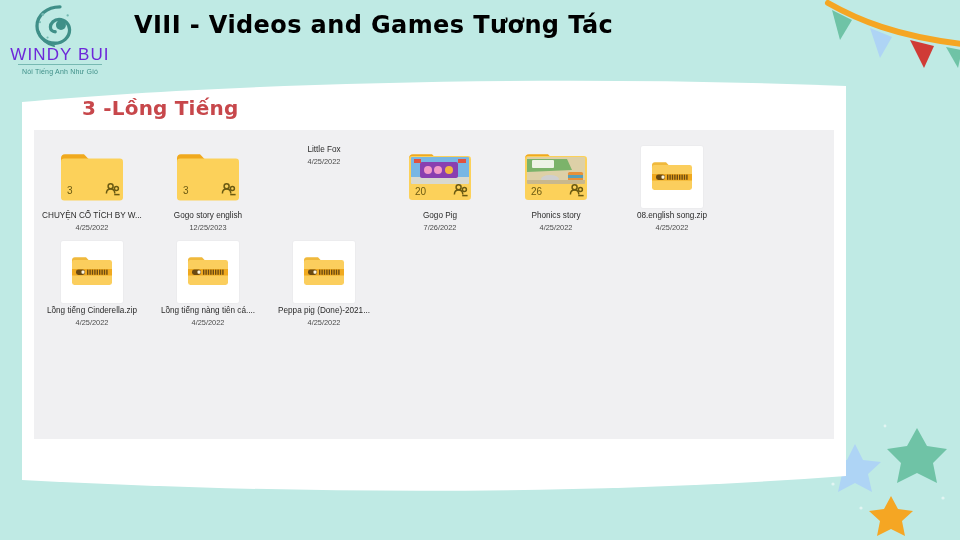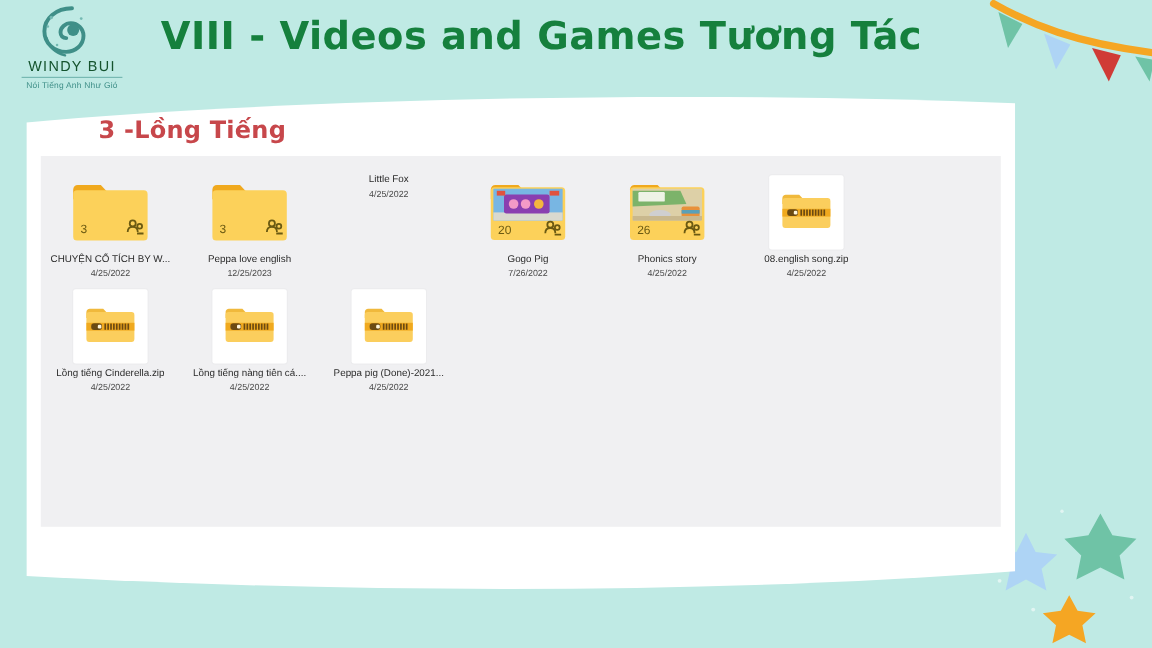--- a/index.html
+++ b/index.html
@@ -33,23 +33,23 @@
     height: 80px;
     text-align: center;
   }
   #logo-mark {
     width: 58px;
     height: 46px;
     margin: 1px auto 0;
     display: block;
   }
   #logo-name {
-    font-size: 12px;
+    font-size: 17px;
     letter-spacing: 1.1px;
-    color: #14532d;
+    color: #6d28d9;
     font-weight: 400;
     line-height: 14px;
     margin-top: -1px;
   }
   #logo-rule {
     width: 84px;
     height: 1px;
     background: #77b9b2;
     margin: 2px auto 2px;
   }
@@ -57,23 +57,23 @@
     font-size: 7px;
     color: #3f8f88;
     letter-spacing: .2px;
     line-height: 9px;
   }
 
   #slide-title {
     position: absolute;
     left: 134px;
     top: 11px;
-    font-size: 32px;
+    font-size: 24px;
     font-weight: bold;
-    color: #15803d;
+    color: #000000;
     letter-spacing: .4px;
     white-space: nowrap;
     font-family: "DejaVu Sans", sans-serif;
   }
 
   
   #bunting {
     position: absolute;
     right: 0;
     top: 0;
@@ -266,21 +266,21 @@
                 <rect x="3" y="8.5" width="62" height="42" rx="3.2" fill="#fcd15a"></rect>
                 <text x="9" y="44" font-family="Liberation Sans, sans-serif" font-size="10" fill="#6b5a12">3</text>
                 <g transform="translate(48,33)" fill="none" stroke="#6b5a12" stroke-width="1.5">
                   <circle cx="4.6" cy="3.2" r="2.5"></circle>
                   <path d="M0.4 10.4 C0.4 7.1 2.3 6 4.6 6 C6.9 6 8.8 7.1 8.8 10.4"></path>
                   <circle cx="10.4" cy="5.6" r="2"></circle>
                   <path d="M8.2 11.6 C9.4 11.6 13.6 11.6 13.6 11.6"></path>
                 </g>
               </svg>
             </div>
-            <div class="file-name">Peppa love english</div>
+            <div class="file-name">Gogo story english</div>
             <div class="file-date">12/25/2023</div>
           </div>
           <div class="file-tile">
             <div class="file-name">Little Fox</div>
             <div class="file-date">4/25/2022</div>
           </div>
           <div class="file-tile">
             <div class="tile-thumb">
               <svg class="folder-svg" width="68" height="55" viewBox="0 0 68 55">
                 <path d="M3 8 C3 5.8 4.6 4.2 6.8 4.2 L26 4.2 L31.5 10 L31.5 16 L3 16 Z" fill="#f0a91e"></path>

